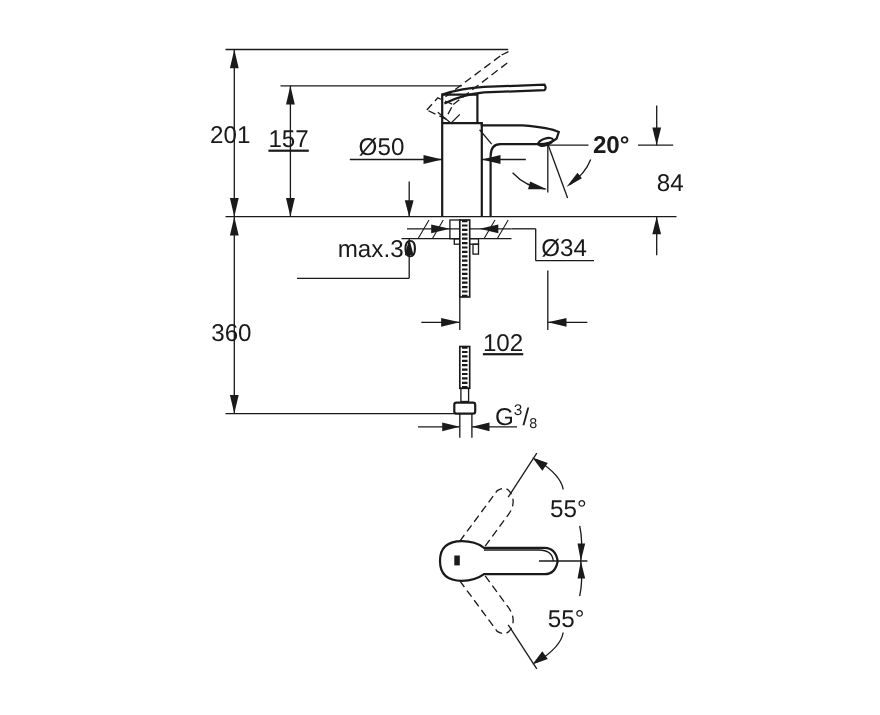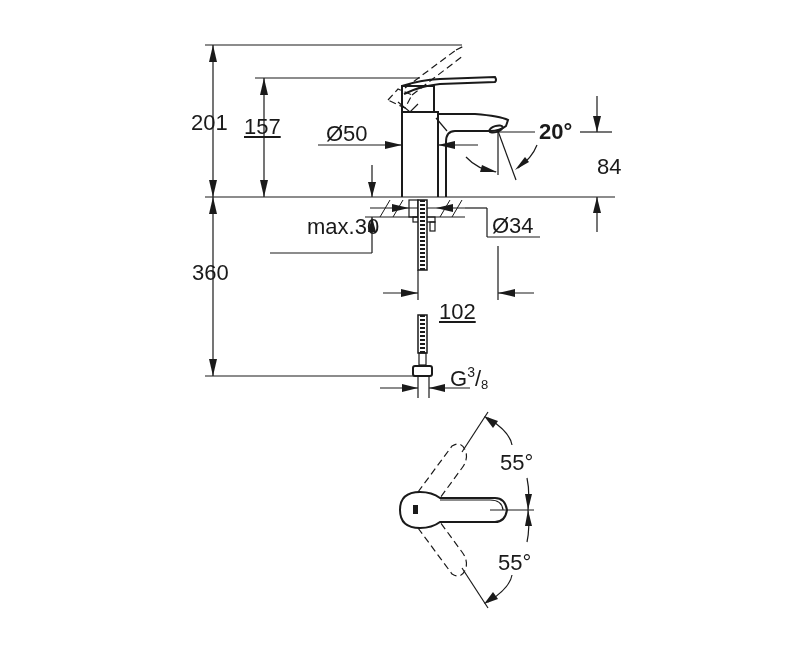--- a/index.html
+++ b/index.html
@@ -164,17 +164,17 @@
 </svg>
 
 <div class="dim-label" style="left:191px; top:112px;">201</div>
 <div class="dim-label" style="left:244px; top:116px;text-decoration:underline;">157</div>
 <div class="dim-label" style="left:326px; top:123px;text-align:right;">Ø50</div>
 <div class="dim-label" style="left:539px; top:121px;font-weight:bold;">20°</div>
 <div class="dim-label" style="left:582px; top:156px;margin-left:15px;">84</div>
 <div class="dim-label" style="left:492px; top:215px;">Ø34</div>
 <div class="dim-label" style="left:275px; top:216px;margin-left:32px;">max.30</div>
 <div class="dim-label" style="left:439px; top:301px;text-decoration:underline;">102</div>
-<div class="dim-label" style="left:192px; top:262px;text-align:center;">360</div>
+<div class="dim-label" style="left:192px; top:292px;text-align:center;">360</div>
 <div class="dim-label" style="left:450px; top:365px;"><span>G</span><span class="sup">3</span><span>/</span><span class="sub">8</span></div>
 <div class="dim-label" style="left:500px; top:452px;">55°</div>
 <div class="dim-label" style="left:498px; top:552px;">55°</div>
 </div>
 
 </body></html>

